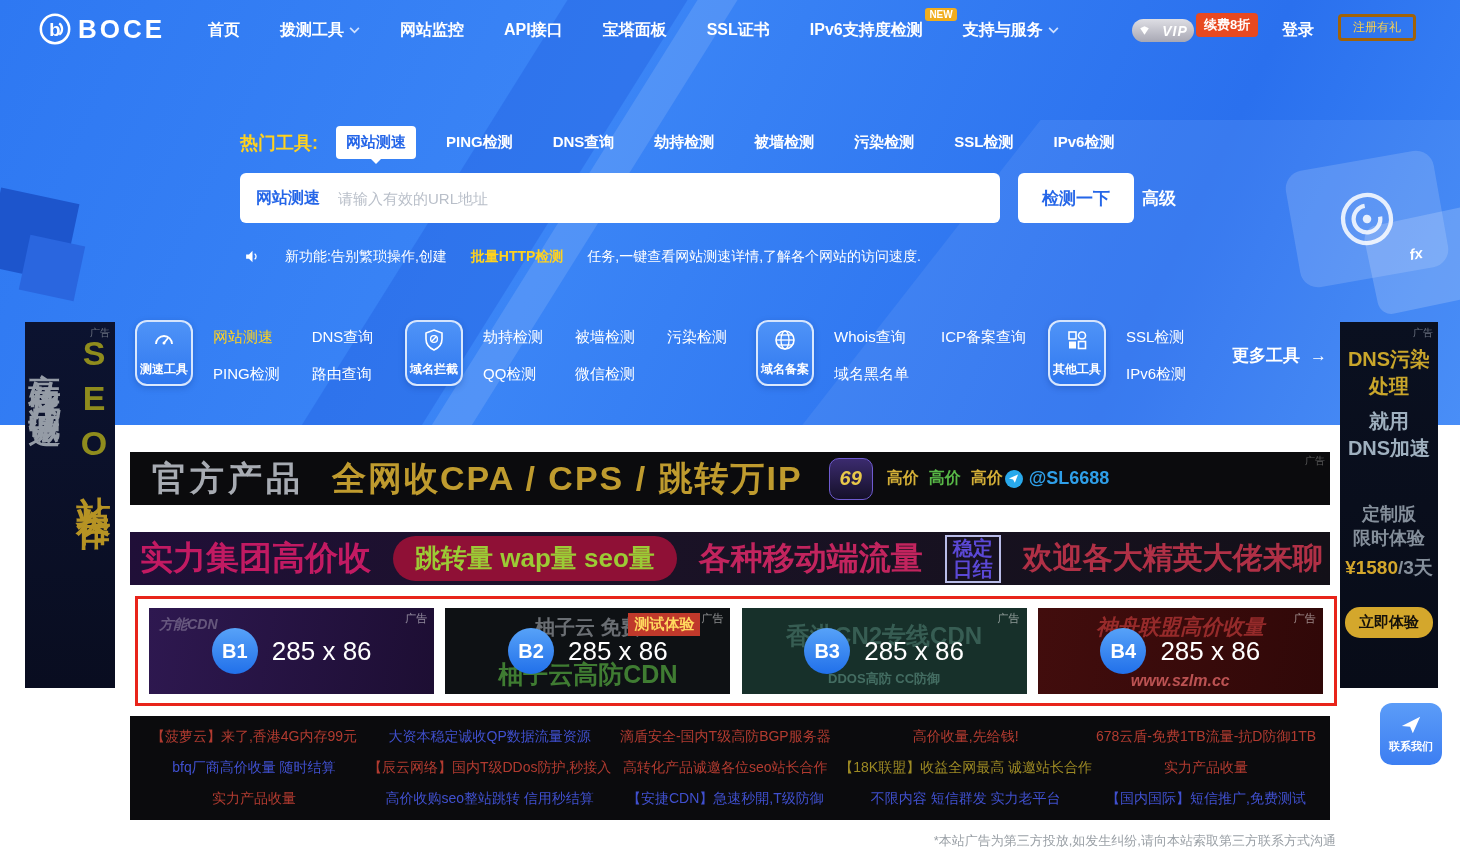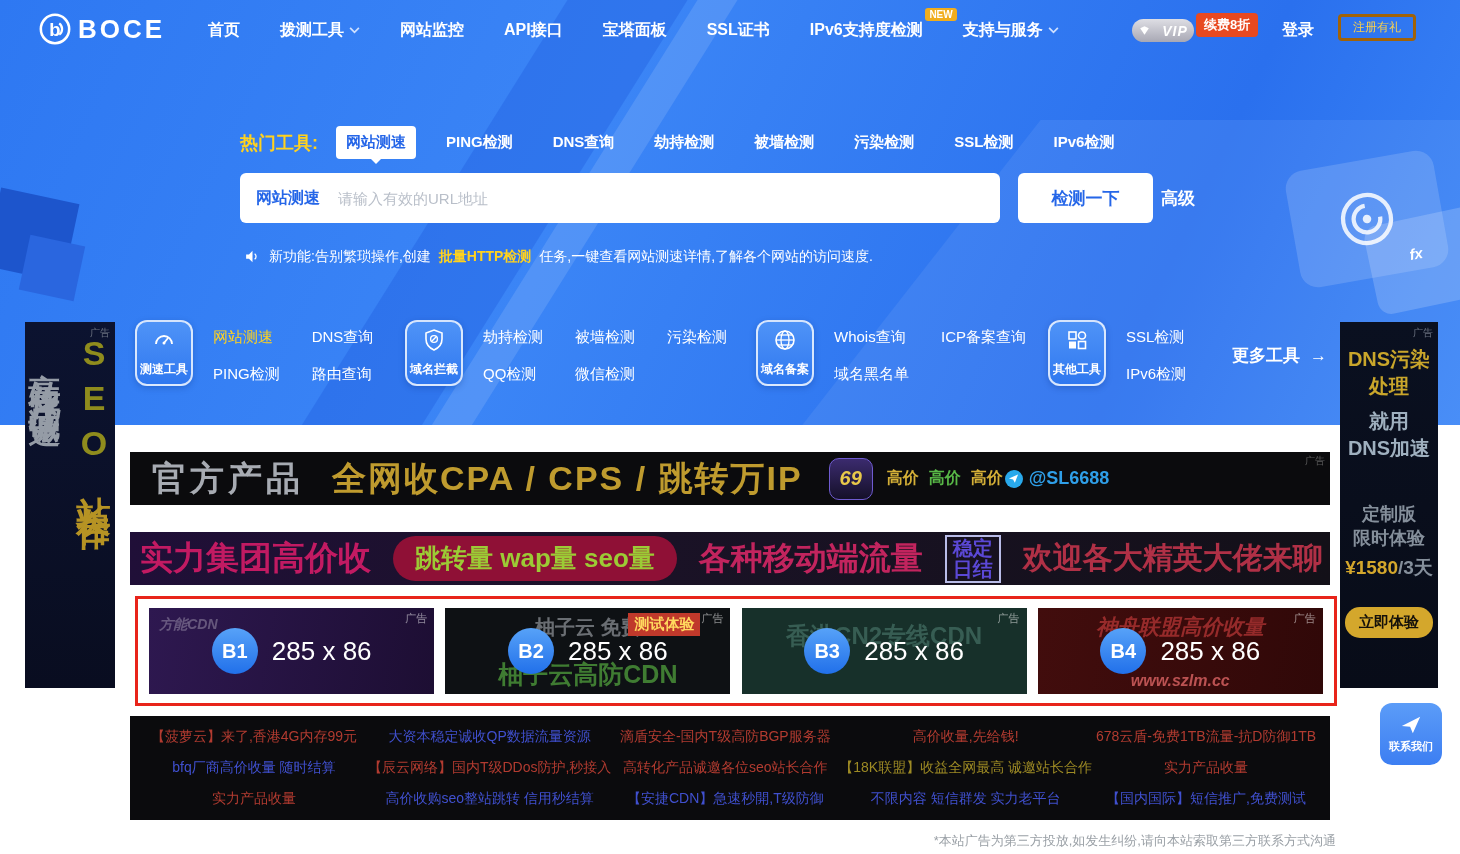--- a/index.html
+++ b/index.html
@@ -45,25 +45,25 @@
   .tab{color:#fff;font-size:15px;font-weight:600;padding:7px 10px;cursor:pointer;position:relative;border-radius:4px;}
   .tab.active{background:#fff;color:#2566e8;}
   .tab.active::after{content:"";position:absolute;left:50%;bottom:-5px;margin-left:-5px;
     border-left:5px solid transparent;border-right:5px solid transparent;border-top:5px solid #fff;}
   
   .search-row{position:absolute;left:240px;top:173px;display:flex;align-items:center;}
   .search-box{width:760px;height:50px;background:#fff;border-radius:6px;display:flex;align-items:center;padding:0 16px;}
   .search-label{color:#2566e8;font-size:16px;font-weight:700;margin-right:16px;white-space:nowrap;}
   .search-box input{flex:1;border:none;outline:none;font-size:15px;color:#333;font-family:inherit;}
   .search-box input::placeholder{color:#b9bfc9;}
-  .check-btn{margin-left:18px;width:135px;height:50px;background:#fff;border:none;border-radius:6px;
+  .check-btn{margin-left:18px;width:116px;height:50px;background:#fff;border:none;border-radius:6px;
              color:#2566e8;font-size:17px;font-weight:700;cursor:pointer;font-family:inherit;}
   .adv{margin-left:8px;color:#fff;font-size:17px;font-weight:600;cursor:pointer;}
   
-  .announce{position:absolute;left:244px;top:248px;display:flex;align-items:flex-start;gap:8px;color:#fff;font-size:14px;}
+  .announce{position:absolute;left:244px;top:248px;display:flex;align-items:flex-start;gap:24px;color:#fff;font-size:14px;}
   .announce b{color:#ffd21e;font-weight:600;}
   
   .tools-row{position:absolute;left:0;top:320px;width:1460px;height:74px;}
   .tg{position:absolute;display:flex;gap:20px;}
   .tg-box{width:58px;height:66px;border:2px solid rgba(255,255,255,.8);border-radius:12px;
           background:linear-gradient(180deg,#4f93f7,#2f78f0);display:flex;flex-direction:column;
           align-items:center;justify-content:center;gap:9px;cursor:pointer;box-shadow:0 2px 6px rgba(0,40,120,.25);}
   .tg-box span{color:#fff;font-size:12px;font-weight:600;}
   .tg-links{display:flex;gap:32px;padding-top:8px;}
   .tg-col{display:flex;flex-direction:column;gap:18px;}
@@ -405,20 +405,21 @@
       <span class="adtag">广告</span>
       <span class="bg1">柚子云  免费</span>
       <span class="b2badge">测试体验</span>
       <span class="bg2">柚子云高防CDN</span>
       <div class="bcircle">B2</div>
       <span class="bsize">285 x 86</span>
     </div>
     <div class="bbanner" data-theme="teal">
       <span class="adtag">广告</span>
       <span class="bg1">香港CN2专线CDN</span>
+      <span class="bg2">DDOS高防 CC防御</span>
       <div class="bcircle">B3</div>
       <span class="bsize">285 x 86</span>
     </div>
     <div class="bbanner" data-theme="red">
       <span class="adtag">广告</span>
       <span class="bg1">神舟联盟高价收量</span>
       <span class="bg2">www.szlm.cc</span>
       <div class="bcircle">B4</div>
       <span class="bsize">285 x 86</span>
     </div>

